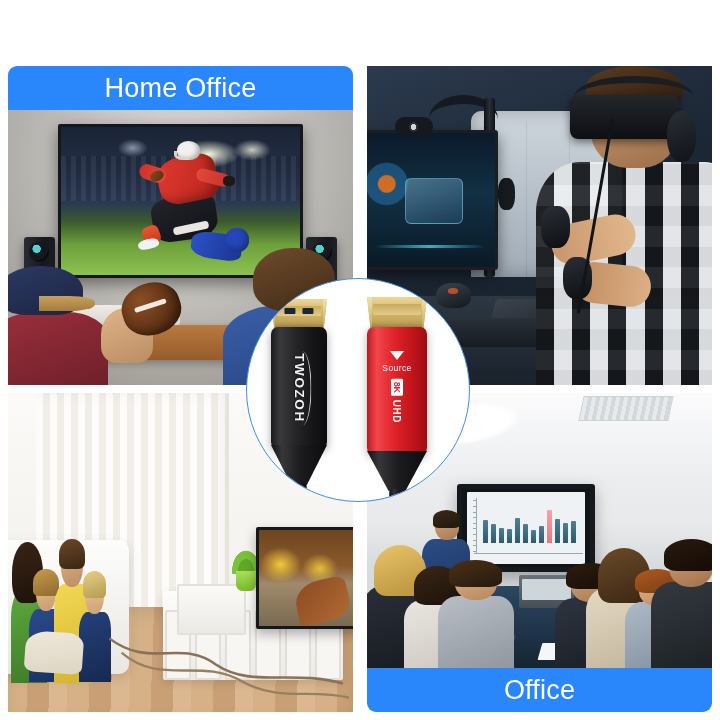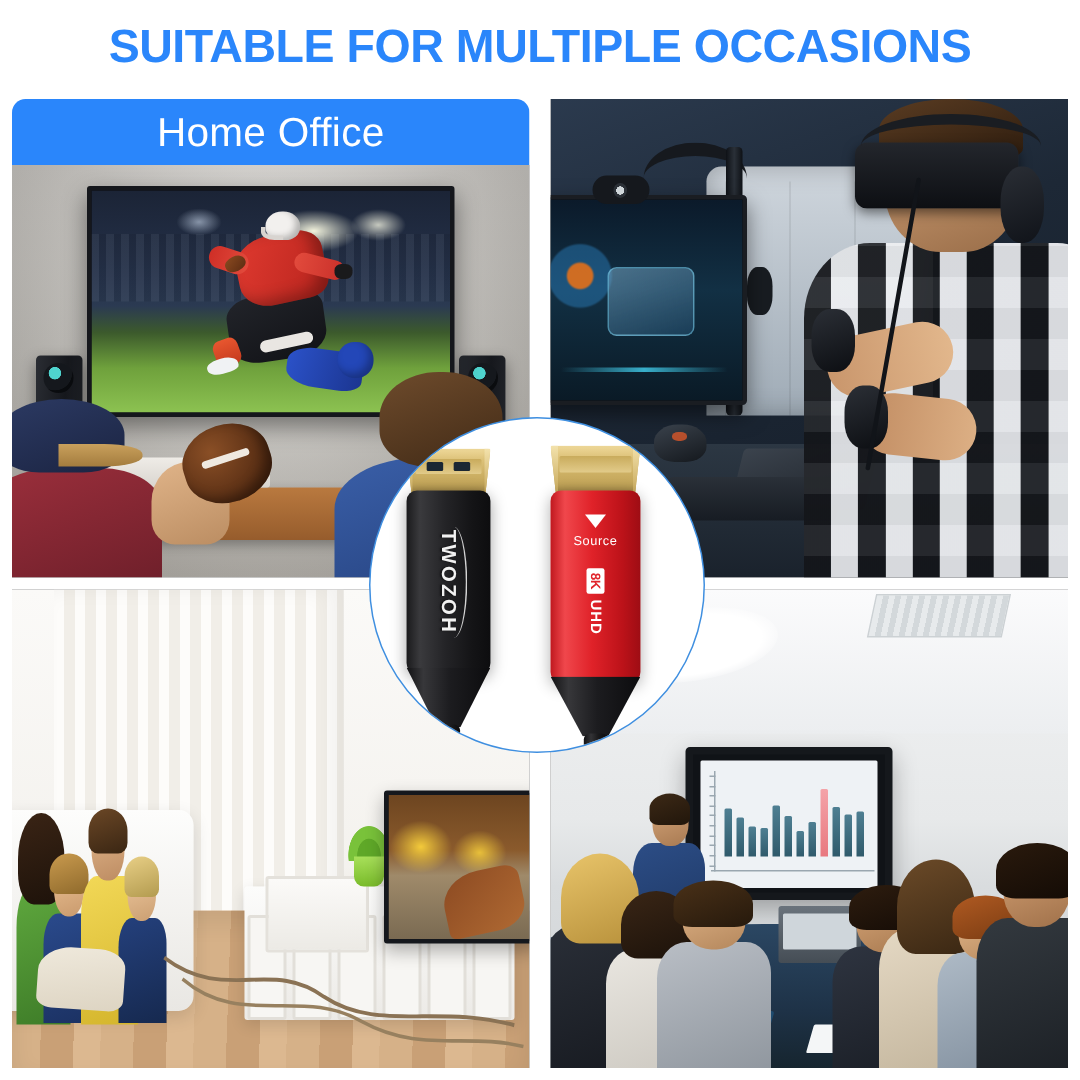--- a/index.html
+++ b/index.html
@@ -400,21 +400,21 @@
     position:absolute; left:50%; top:50%;
     transform:translate(-50%,-50%) rotate(90deg);
     color:#f2f2f2; font-size:13.5px; font-weight:bold; letter-spacing:1.6px;
     white-space:nowrap; text-shadow:0 1px 1px rgba(0,0,0,.5);
   }
   .brand .swoosh {
     position:absolute; left:-2px; right:-2px; top:-5px; height:9px;
     border-top:1.4px solid #e9e9e9; border-radius:50%/100% 100% 0 0;
     opacity:.9;
   }
-  .srcmark { position:absolute; left:0; top:16px; width:100%; text-align:center; }
+  .srcmark { position:absolute; left:0; top:24px; width:100%; text-align:center; }
   .srcmark .tri {
     width:0; height:0; margin:0 auto 3px auto;
     border-left:7px solid transparent; border-right:7px solid transparent;
     border-top:9px solid #ffffff;
   }
   .srcmark .lbl { color:#ffffff; font-size:8.5px; letter-spacing:.4px; }
   .uhd {
     position:absolute; left:50%; top:58%;
     transform:translate(-50%,-50%) rotate(90deg);
     white-space:nowrap; display:flex; align-items:center; gap:4px;
@@ -430,21 +430,20 @@
   .conn.red .plug { height:32px; }
   .conn.red .barrel { top:30px; height:128px; }
   .conn.red .strain { top:154px; }
   .conn.red .wire { top:192px; }
 </style>
 </head>
 <body>
 
 <div id="page">
 
-  <div class="headline">SUITABLE FOR MULTIPLE OCCASIONS</div>
 
   <div class="grid">
 
     <div class="cell top">
       <div class="label">Home Office</div>
       <div class="photo">
         <div class="ht-wall"></div>
         <div class="ht-speakerL">
             <i></i>
             <i></i>
@@ -570,20 +569,21 @@
           <div class="pg-legs"></div>
         </div>
         <svg class="pg-wire" viewBox="0 0 340 70" preserveAspectRatio="none">
           <path d="M100 8 C140 34 170 8 205 30 C240 50 280 34 330 46" fill="none" stroke="#8a7254" stroke-width="2.2"></path>
           <path d="M112 20 C150 48 190 24 230 44 C268 62 300 50 336 58" fill="none" stroke="#97805f" stroke-width="2"></path>
         </svg>
       </div>
     </div>
 
     <div class="cell bottom">
+      <div class="label">Office</div>
       <div class="photo">
         <div class="of-room"></div>
         <div class="of-ceil"></div>
         <div class="of-vent"></div>
         <div class="of-light2"></div>
         <div class="of-light1"></div>
         <div class="of-screen">
           <div class="of-chartbg">
               <div class="of-bar" style="height: 65.2357%;"></div>
               <div class="of-bar" style="height: 52.6094%;"></div>

